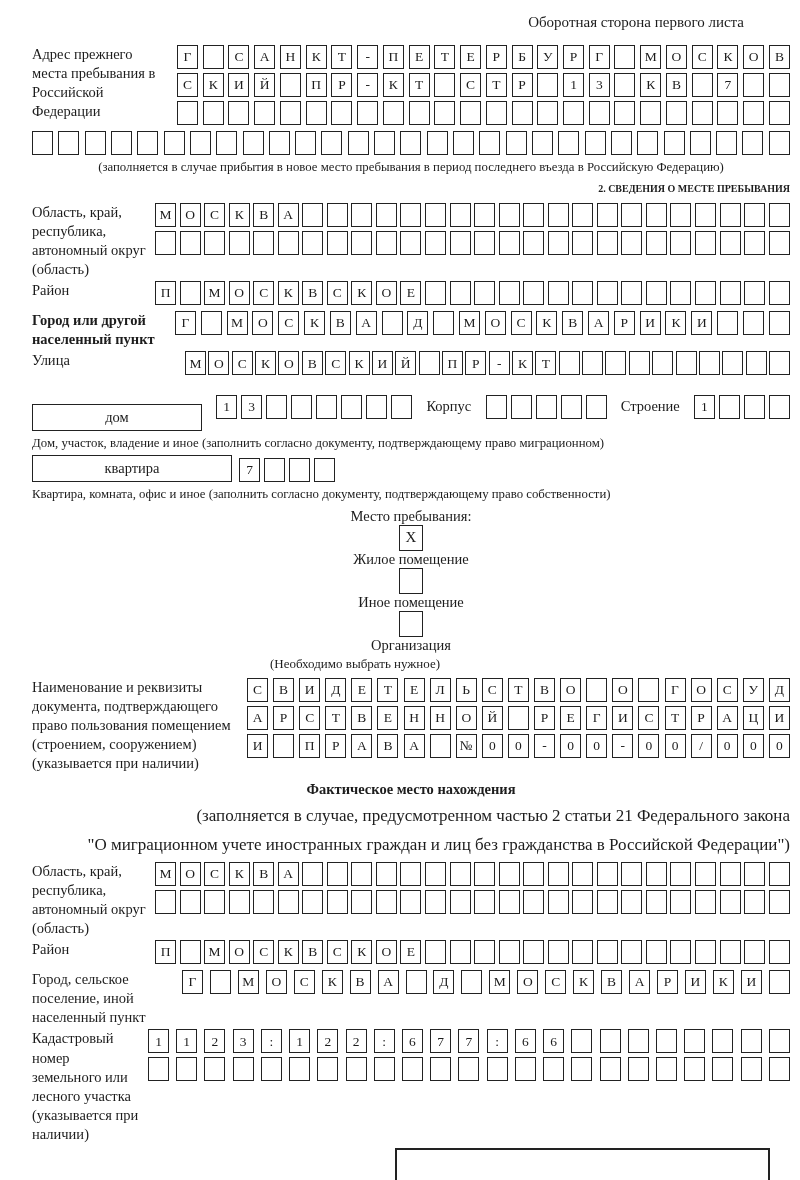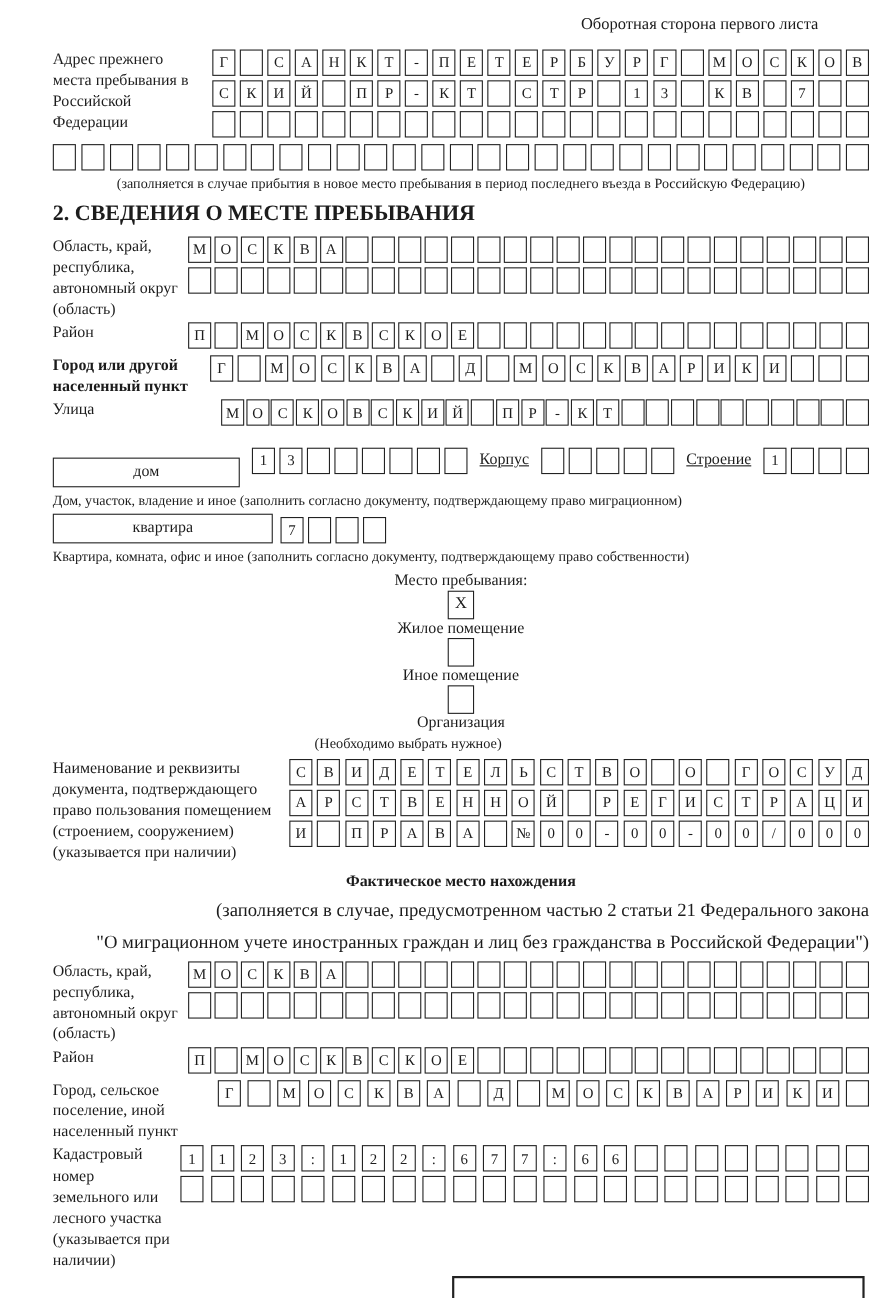--- a/index.html
+++ b/index.html
@@ -1,40 +1,40 @@
 <!DOCTYPE html>
 <html><head>
 <meta charset="utf-8">
 <style>
   * { box-sizing: border-box; }
   html,body { margin:0; padding:0; background:#ffffff; }
   body { width:800px; color:#1c1c1c; font-family:"Liberation Serif", serif; }
-  .page { width:800px; height:1180px; padding:14px 10px 0 48px; overflow:hidden; position:relative; }
+  .page { width:800px; height:1180px; padding:14px 10px 0 32px; overflow:hidden; position:relative; }
   .top-note { text-align:right; font-size:15px; padding-right:46px; margin-bottom:14px; }
 
   .cell { flex:0 0 21px; width:21px; height:24px; border:1.7px solid #222;
           display:flex; align-items:center; justify-content:center;
           font-size:13.5px; line-height:1; background:#fff; }
   .cellrow { display:flex; justify-content:space-between; height:24px; margin-bottom:4px; }
   .cellgroup { display:inline-flex; gap:4px; height:24px; }
   .flexrow { display:flex; margin-bottom:2px; }
   .grow { flex:1; min-width:0; }
   .label { font-size:14.5px; line-height:1.32; padding-right:8px; flex:0 0 auto; }
   .w145 { width:145px; } .w123 { width:123px; } .w143 { width:143px;font-weight:bold; }
   .w153 { width:153px; } .w215 { width:215px; } .w150 { width:150px; } .w116 { width:116px; }
   .note { font-size:12.8px; line-height:1.3; margin-bottom:3px; }
   .center { text-align:center; }
-  .section-title { text-align:left; font-weight:bold; font-size:20px; margin:7px 0 9px; }
+  .section-title { text-align:right; font-weight:bold; font-size:10px; margin:7px 0 9px; }
   .sub-title { text-align:center; font-weight:bold; font-size:14.5px; margin:8px 0 6px; }
 
   .house-row { display:flex; justify-content:space-between; align-items:center; margin:3px 0 4px; }
   .wide-box { border:1.7px solid #222; height:27px; display:flex; align-items:center;
               justify-content:center; font-size:14.5px; }
   .house-box { width:170px;margin-top:22px; } .apt-box { width:200px; }
-  .inline-label { font-size:14.5px; white-space:nowrap;text-decoration:underline; }
+  .inline-label { font-size:14.5px; white-space:nowrap; }
   .apt-row { display:flex; align-items:flex-end; gap:7px; margin:3px 0 4px; }
 
   .stay-row { display:flex; align-items:center; margin:5px 0 2px; font-size:14.5px;flex-direction:column; }
   .checkbox { width:24px; height:26px; border:1.7px solid #222; display:inline-flex;
               align-items:center; justify-content:center; font-size:15px; flex:0 0 auto; }
   .stay-row .checkbox { margin:0 10px; }
   .stay-gap1 { margin-left:16px; } .stay-gap2 { margin-left:30px; }
   .choose-note { font-size:13px; margin:2px 0 6px 238px; }
 
   .confirm-box { width:375px; height:175px; border:2px solid #222; margin-left:363px; margin-top:4px; }

